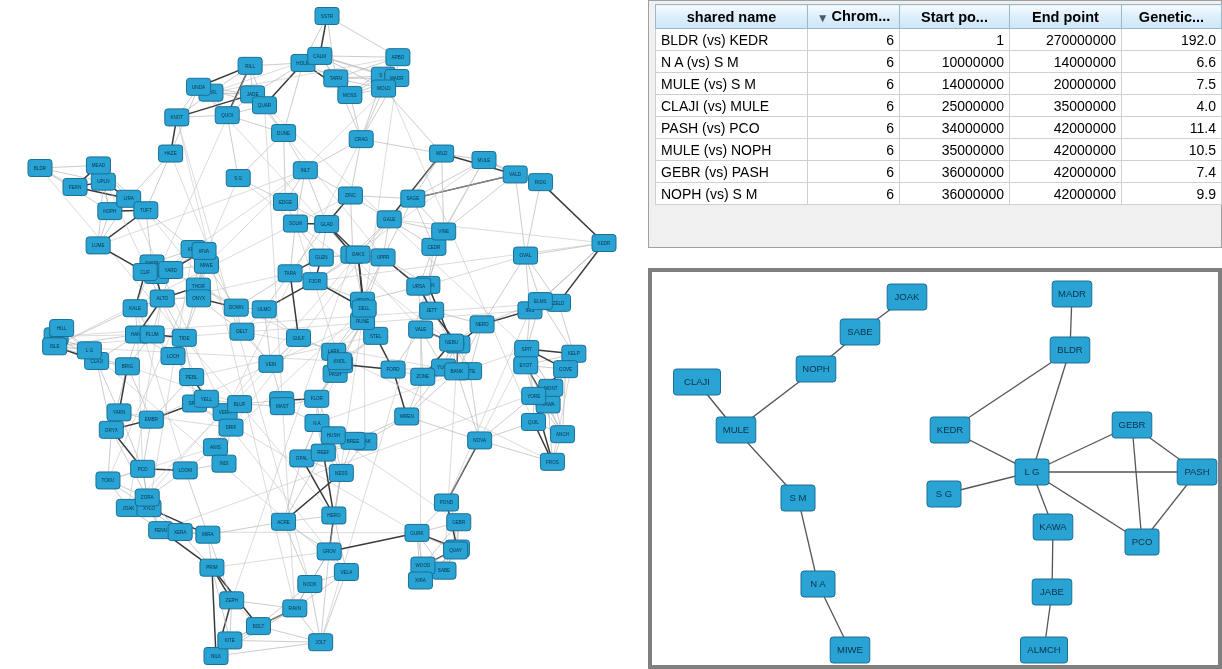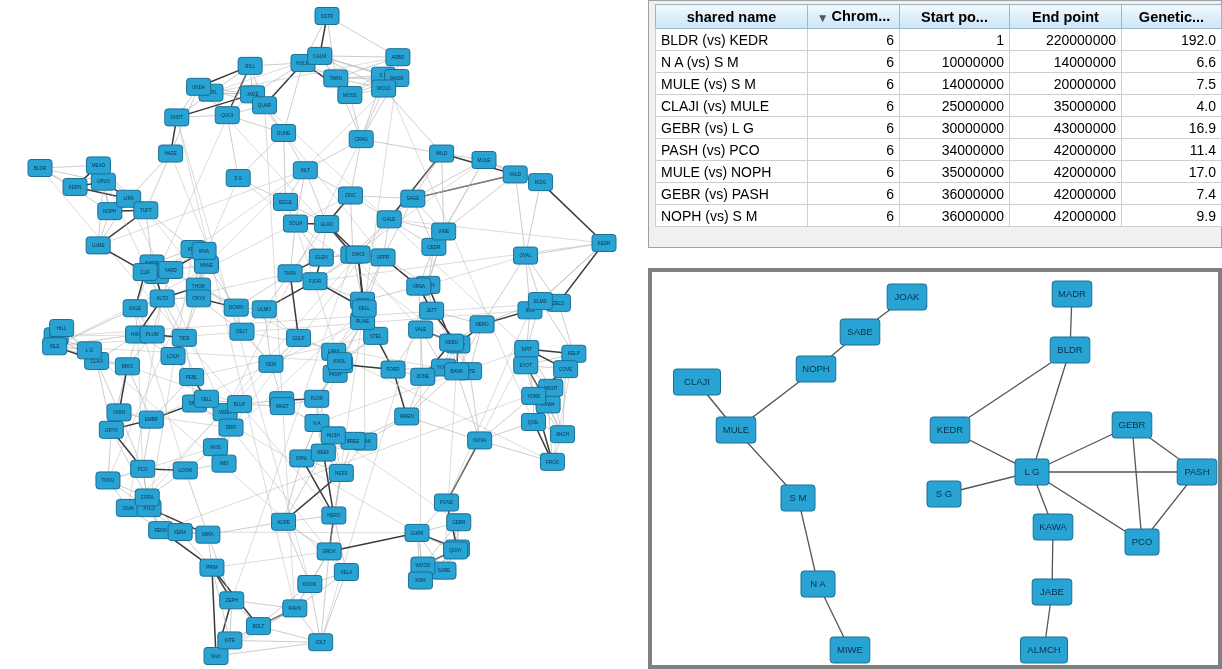--- a/index.html
+++ b/index.html
@@ -1356,21 +1356,21 @@
           <th><span>Start po...</span></th>
           <th><span>End point</span></th>
           <th><span>Genetic...</span></th>
         </tr>
       </thead>
       <tbody id="table-body">
           <tr>
             <td class="name">BLDR (vs) KEDR</td>
             <td class="num">6</td>
             <td class="num">1</td>
-            <td class="num">220000000</td>
+            <td class="num">270000000</td>
             <td class="num">192.0</td>
           </tr>
           <tr>
             <td class="name">N A (vs) S M</td>
             <td class="num">6</td>
             <td class="num">10000000</td>
             <td class="num">14000000</td>
             <td class="num">6.6</td>
           </tr>
           <tr>
@@ -1381,39 +1381,32 @@
             <td class="num">7.5</td>
           </tr>
           <tr>
             <td class="name">CLAJI (vs) MULE</td>
             <td class="num">6</td>
             <td class="num">25000000</td>
             <td class="num">35000000</td>
             <td class="num">4.0</td>
           </tr>
           <tr>
-            <td class="name">GEBR (vs) L G</td>
-            <td class="num">6</td>
-            <td class="num">30000000</td>
-            <td class="num">43000000</td>
-            <td class="num">16.9</td>
-          </tr>
-          <tr>
             <td class="name">PASH (vs) PCO</td>
             <td class="num">6</td>
             <td class="num">34000000</td>
             <td class="num">42000000</td>
             <td class="num">11.4</td>
           </tr>
           <tr>
             <td class="name">MULE (vs) NOPH</td>
             <td class="num">6</td>
             <td class="num">35000000</td>
             <td class="num">42000000</td>
-            <td class="num">17.0</td>
+            <td class="num">10.5</td>
           </tr>
           <tr>
             <td class="name">GEBR (vs) PASH</td>
             <td class="num">6</td>
             <td class="num">36000000</td>
             <td class="num">42000000</td>
             <td class="num">7.4</td>
           </tr>
           <tr>
             <td class="name">NOPH (vs) S M</td>

